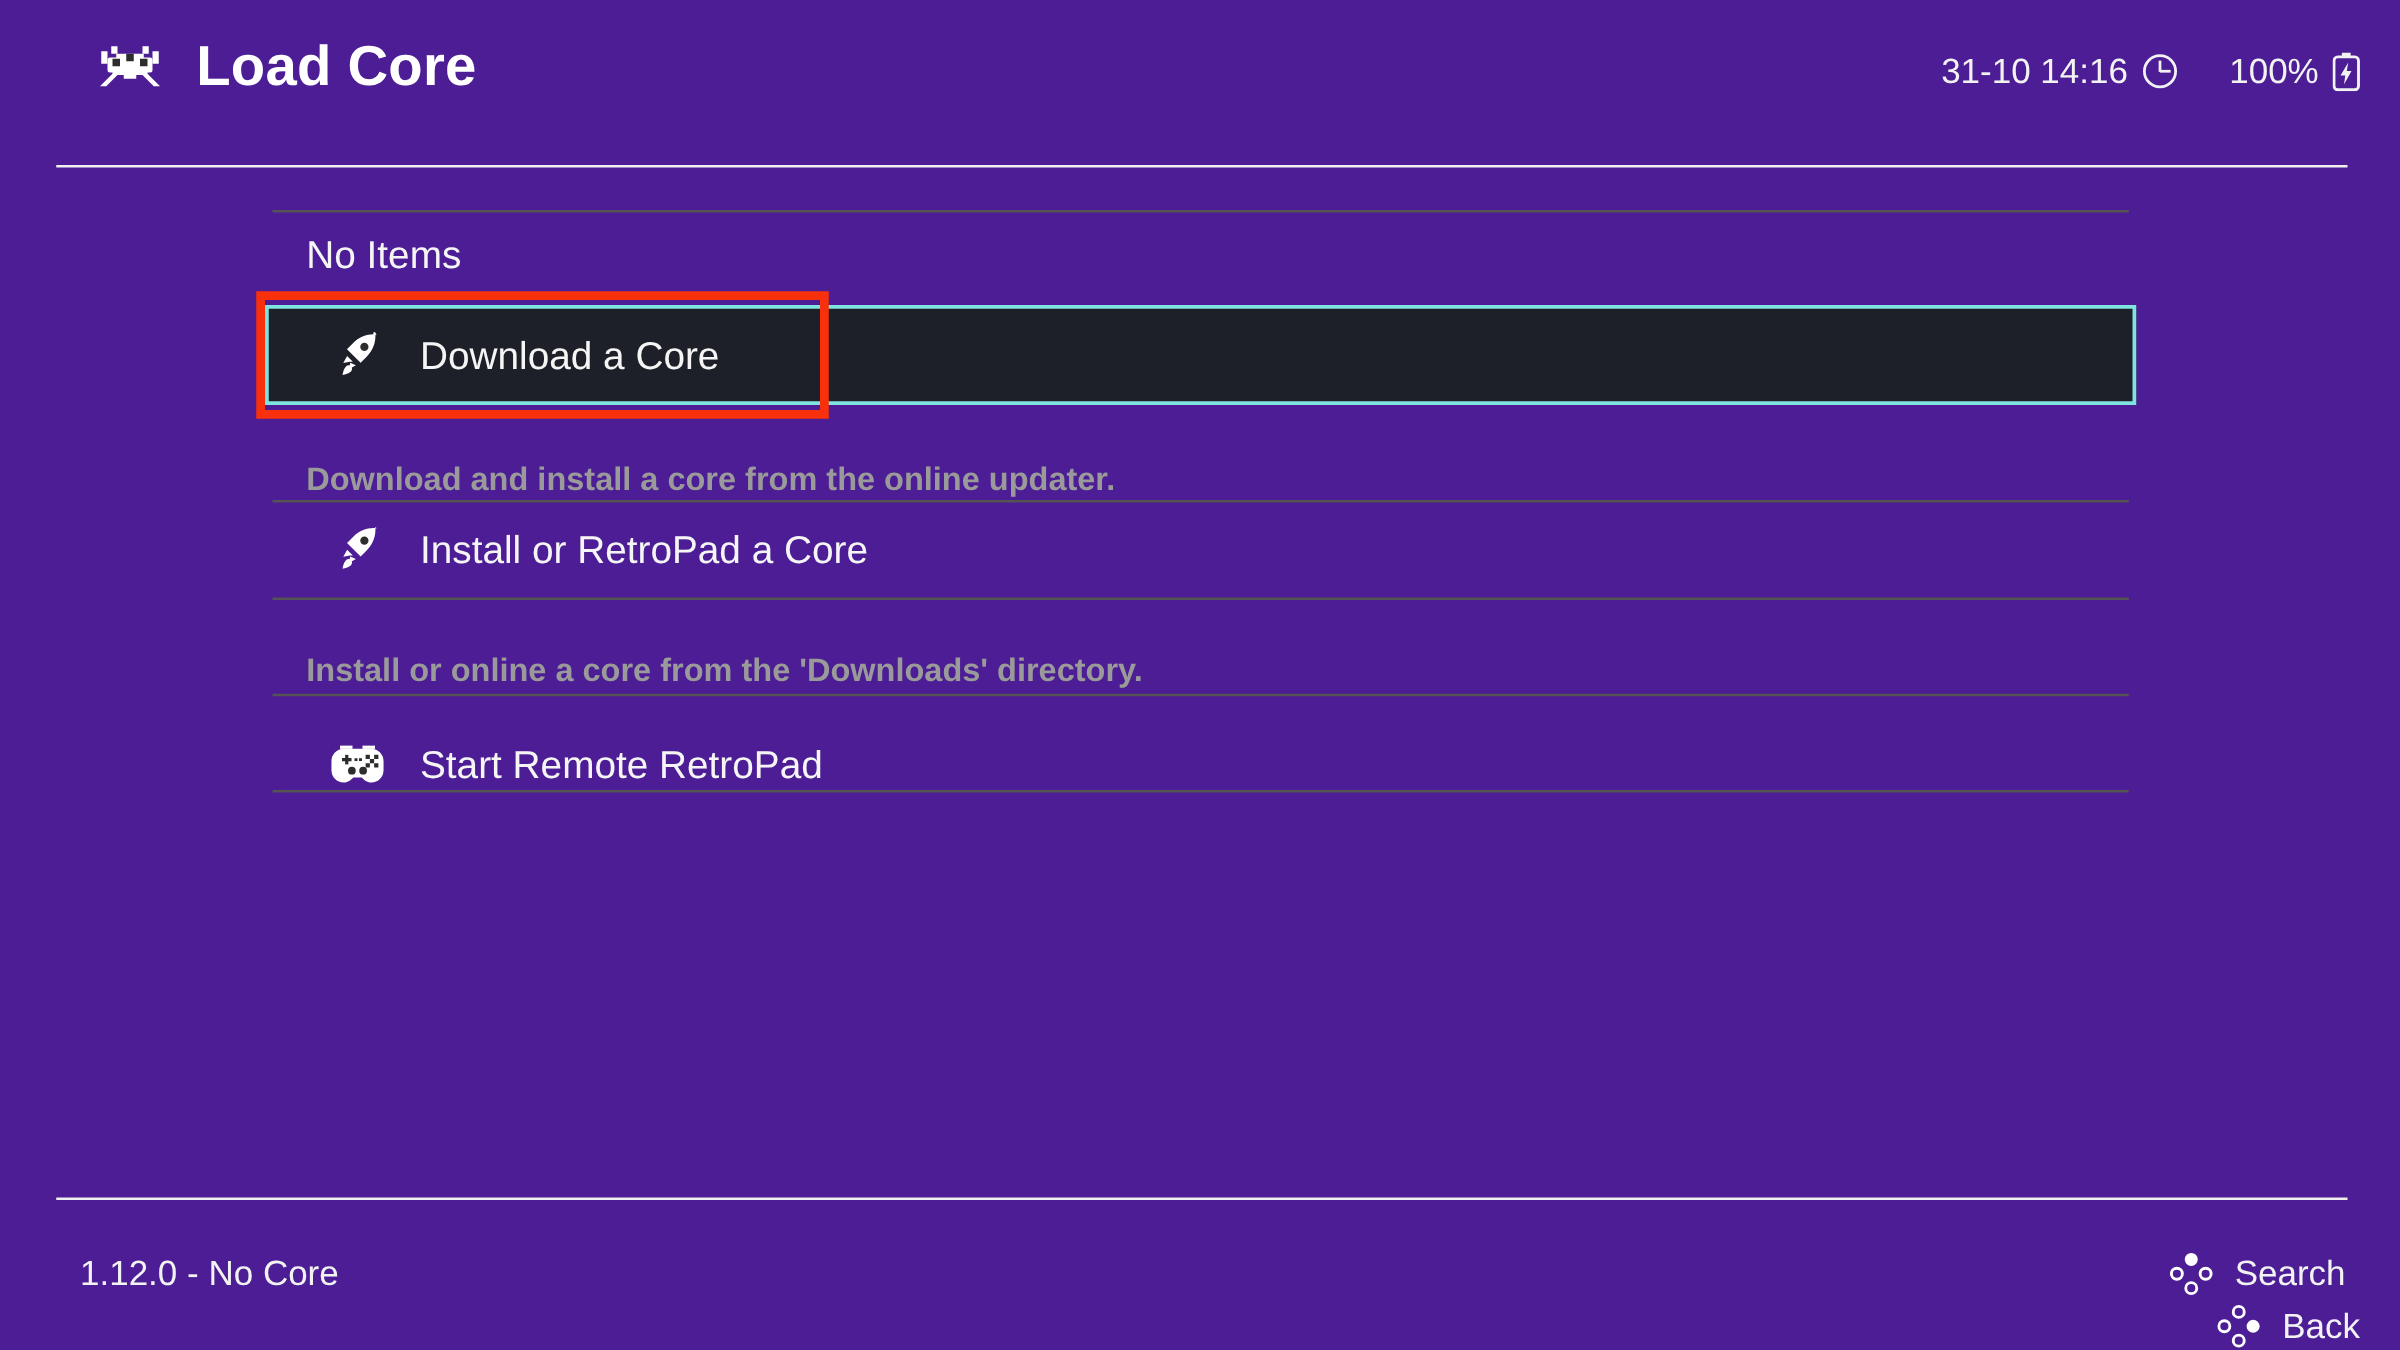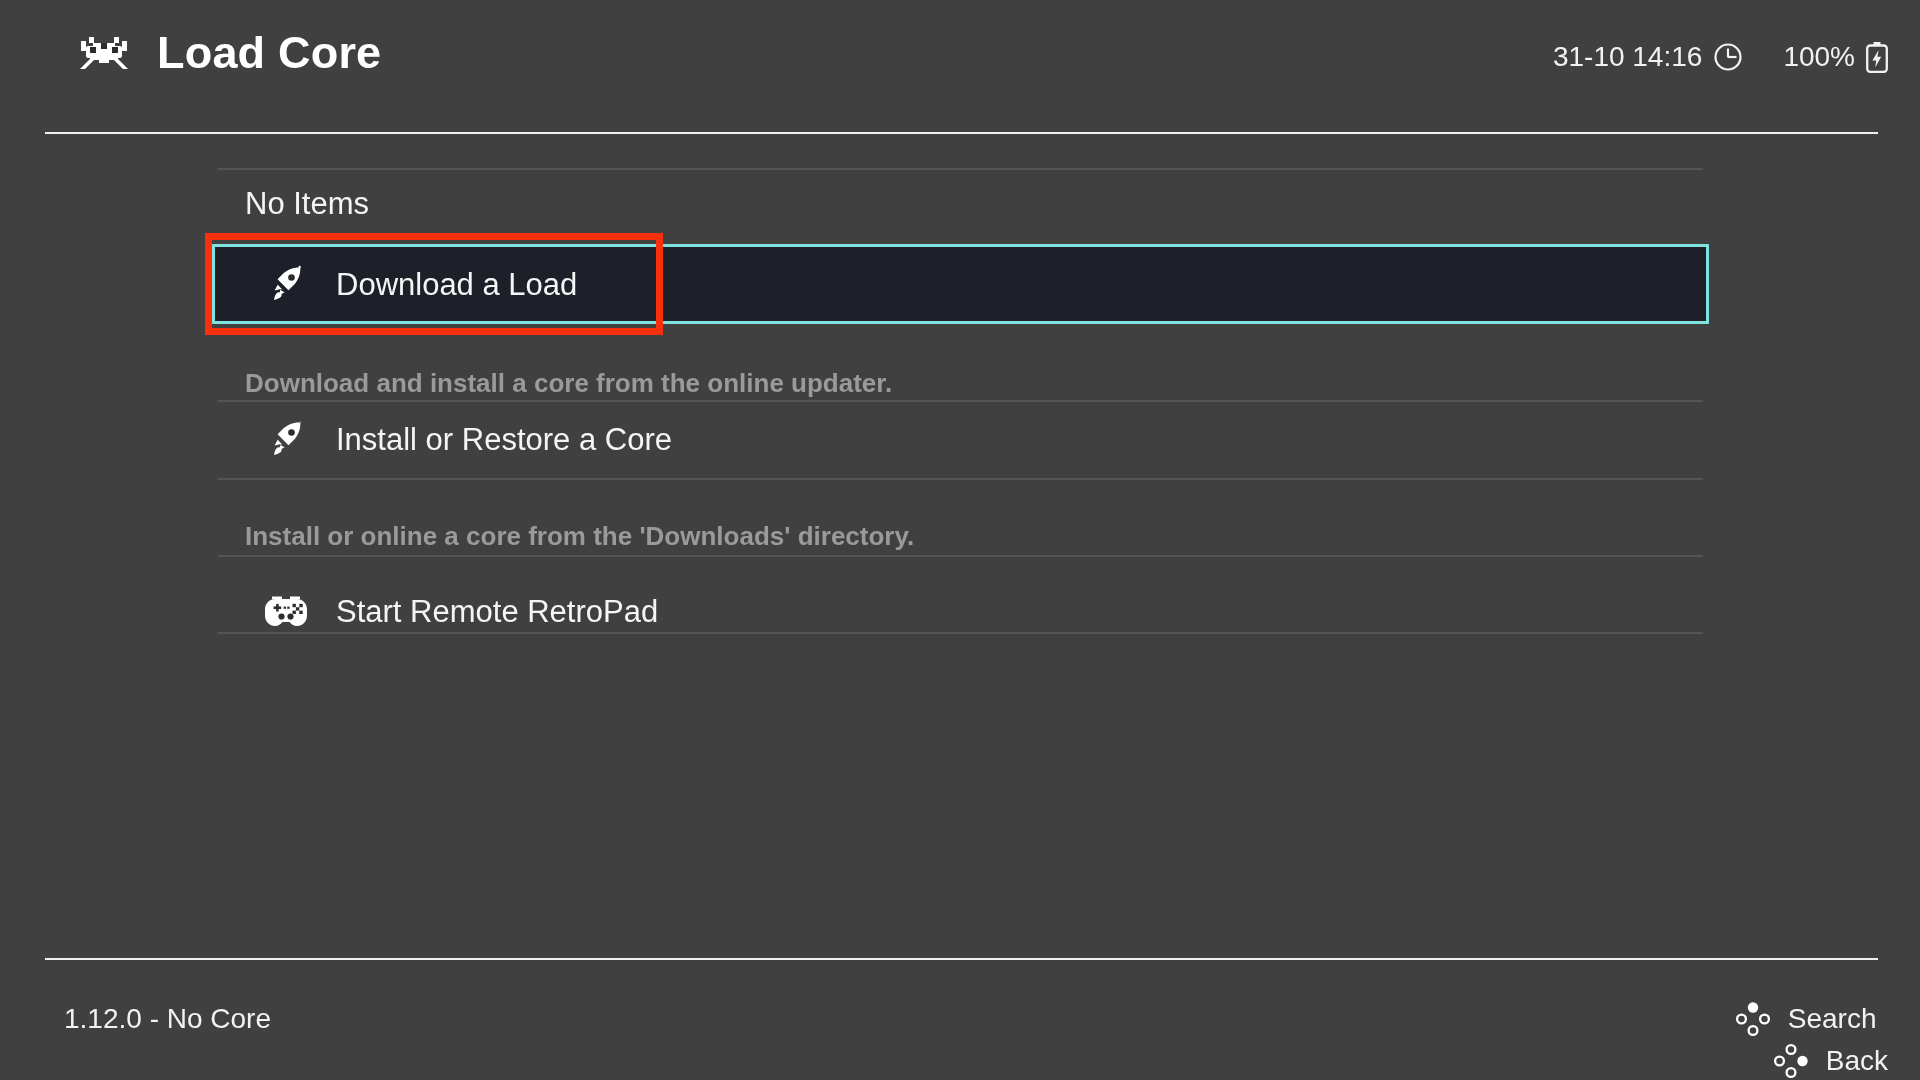--- a/index.html
+++ b/index.html
@@ -5,21 +5,21 @@
   * { margin:0; padding:0; box-sizing:border-box; }
   html, body {
     width:1920px; height:1080px;
     background:#2d2d2d;
     font-family:"Liberation Sans", sans-serif;
     overflow:hidden;
   }
   #app {
     position:relative;
     width:1920px; height:1080px;
-    background:#404040;
+    background:#4c1d95;
     color:#ffffff;
   }
 
   
   .header {
     position:absolute; left:0; top:0; width:1920px; height:133px;
   }
   .header-left {
     position:absolute; left:77px; top:30px;
     display:flex; align-items:center; gap:26px;
@@ -171,38 +171,38 @@
       <span class="row-icon">
         <svg class="rocket-icon" viewBox="0 0 38 38" xmlns="http://www.w3.org/2000/svg" fill="#ffffff">
           <path d="M33.5 3.2c-6.6-.7-13.4 1.9-18 6.5L11 14.2l9.6 9.6 4.5-4.5c4.6-4.6 7.2-11.4 6.5-18 0 0 .9-1.4 1.9-.1z"></path>
           <path d="M34.4 2.6c-6.9-.8-14 1.9-18.8 6.7l-5 5 10.9 10.9 5-5c4.8-4.8 7.5-11.9 6.7-18.8z"></path>
           <circle cx="24.5" cy="12.5" r="3.3" fill="#2d2d2d"></circle>
           <path d="M12.8 24.3l-5.2 1.1 3.1-5.6 4.6 4.6z"></path>
           <path d="M13.2 25.1l-1.1 5.2 5.6-3.1-4.5-2.1z"></path>
           <path d="M9.8 28.1c-1.6 1.6-2.4 4.3-2.8 6.8 2.5-.4 5.2-1.2 6.8-2.8 1.1-1.1 1.1-2.9 0-4-1.1-1.1-2.9-1.1-4 0z"></path>
         </svg>
       </span>
-      <span class="row-label">Download a Load</span>
+      <span class="row-label">Download a Core</span>
     </div>
     <div class="annot-box"></div>
     <div class="sublabel" style="top:370px;">Download and install a core from the online updater.</div>
 
     <div class="sep" style="top:400px;"></div>
 
     <div class="row" style="top:402px;">
       <span class="row-icon">
         <svg class="rocket-icon" viewBox="0 0 38 38" xmlns="http://www.w3.org/2000/svg" fill="#ffffff">
           <path d="M34.4 2.6c-6.9-.8-14 1.9-18.8 6.7l-5 5 10.9 10.9 5-5c4.8-4.8 7.5-11.9 6.7-18.8z"></path>
           <circle cx="24.5" cy="12.5" r="3.3" fill="#2d2d2d"></circle>
           <path d="M12.8 24.3l-5.2 1.1 3.1-5.6 4.6 4.6z"></path>
           <path d="M13.2 25.1l-1.1 5.2 5.6-3.1-4.5-2.1z"></path>
           <path d="M9.8 28.1c-1.6 1.6-2.4 4.3-2.8 6.8 2.5-.4 5.2-1.2 6.8-2.8 1.1-1.1 1.1-2.9 0-4-1.1-1.1-2.9-1.1-4 0z"></path>
         </svg>
       </span>
-      <span class="row-label">Install or Restore a Core</span>
+      <span class="row-label">Install or RetroPad a Core</span>
     </div>
 
     <div class="sep" style="top:478px;"></div>
     <div class="sublabel" style="top:523px;">Install or online a core from the 'Downloads' directory.</div>
     <div class="sep" style="top:555px;"></div>
 
     <div class="row" style="top:557px;margin-top:17px;">
       <span class="row-icon">
         <svg class="pad-icon" viewBox="0 0 42 32" xmlns="http://www.w3.org/2000/svg">
           <path d="M10 4h22c5.5 0 10 4.6 10 10.3v6.4C42 26.4 37.5 31 32 31c-3.6 0-5.6-2-7.6-4h-6.8C15.6 29 13.6 31 10 31 4.5 31 0 26.4 0 20.7v-6.4C0 8.6 4.5 4 10 4z" fill="#ffffff"></path>

